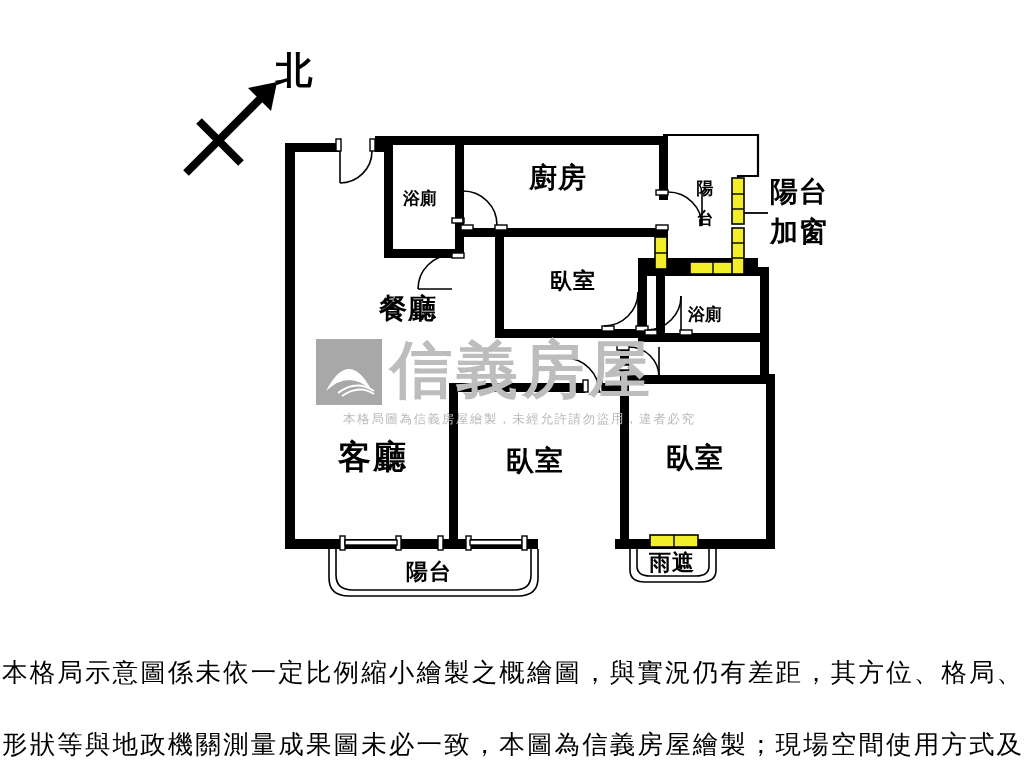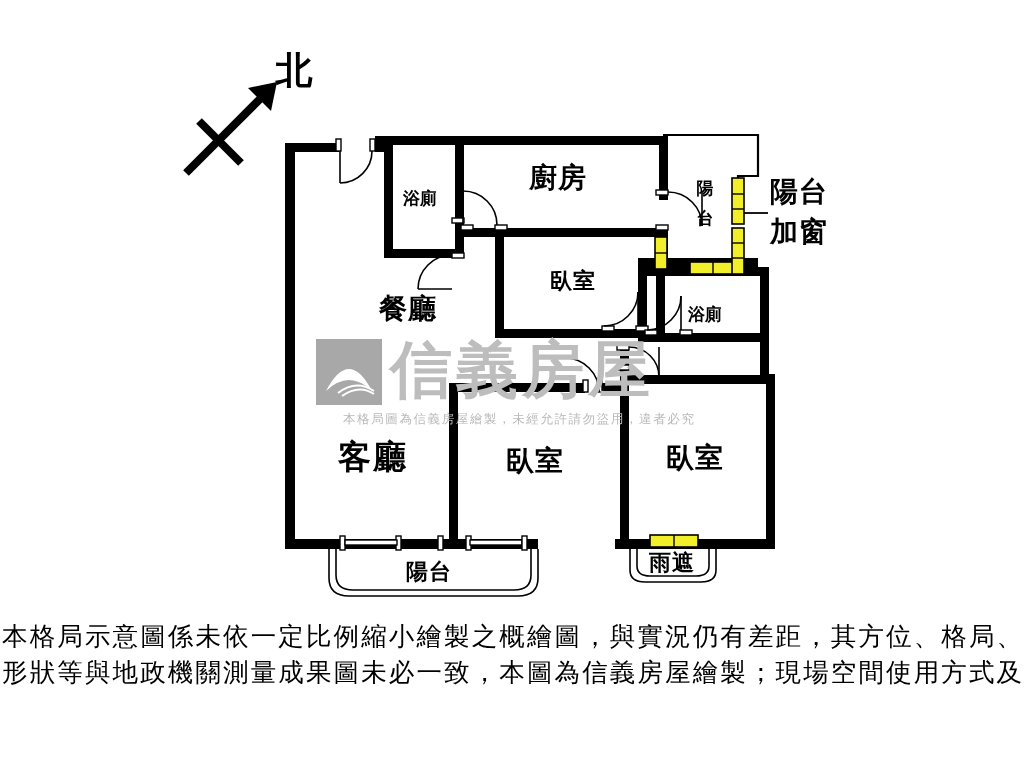--- a/index.html
+++ b/index.html
@@ -119,21 +119,21 @@
     font-family: "DejaVu Serif", "Liberation Serif", serif;
     font-size: 25.5px;
     line-height: 36px;
     color: #000000;
     letter-spacing: 0px;
     text-align: justify;
     text-align-last: justify;
     padding: 0 2px;
     box-sizing: border-box;
   }
-  #disclaimer .dl-line { display: block; white-space: nowrap; }
+  #disclaimer .dl-line { display: block; white-space: nowrap; margin-top: 36px; }
 </style>
 </head>
 <body>
 
 <div id="page">
 
   <svg id="plan-svg" viewBox="0 0 1024 620">
 
     <g>
 

